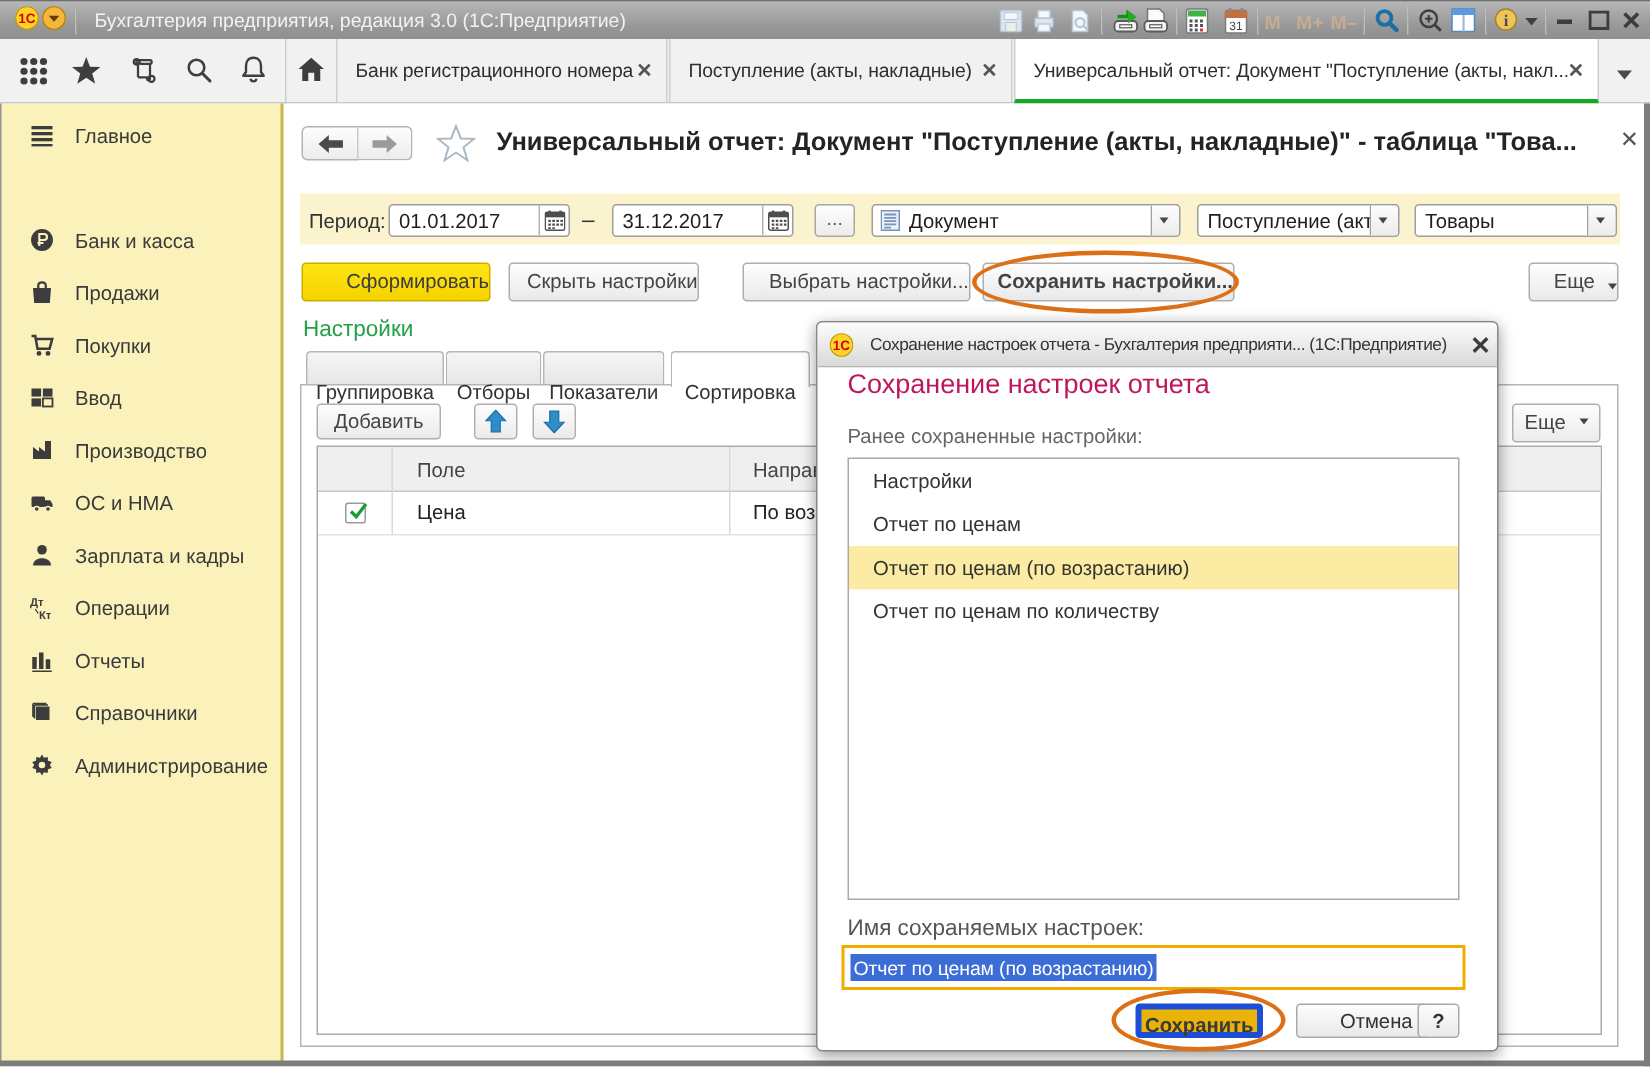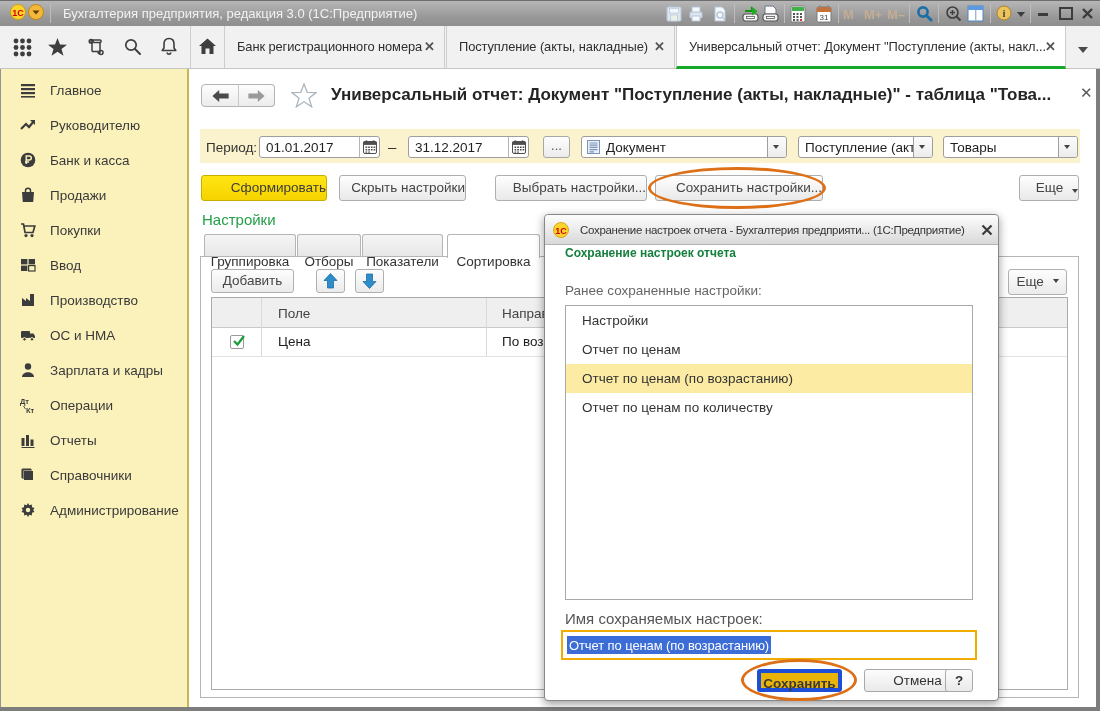--- a/index.html
+++ b/index.html
@@ -46,21 +46,21 @@
 .itx { position:absolute; left:6px; top:3px; font-size:13.5px; color:#1f1f1f; white-space:nowrap; }
 .combo .dd { position:absolute; right:0; top:0; width:19px; height:20px; border-left:1px solid #9e9e9e; background:linear-gradient(#fcfcfc,#ececec); border-radius:0 3px 3px 0; }
 .dar { position:absolute; left:5px; top:8px; width:0; height:0; border-left:3.5px solid transparent; border-right:3.5px solid transparent; border-top:4.5px solid #444; }
 
 
 .btn { position:absolute; top:175px; height:26px; background:linear-gradient(#fefefe,#e9e9e9); border:1px solid #aeaeae; border-radius:3px; font-size:13.5px; color:#444; text-align:right; }
 .btn span { position:relative; top:4px; }
 #btn-form { left:201px; width:126px; background:linear-gradient(#ffe512,#f5d300); border:1px solid #c9ad00; color:#3c3c3c; }
 #btn-hide { left:339px; width:127px; }
 #btn-sel { left:495px; width:152px; }
-#btn-save { left:655px; width:168px; }
+#btn-save { left:655px; width:168px;font-weight:bold; }
 #btn-more1 { left:1019px; width:60px; }
 .morearr { display:inline-block; width:0; height:0; border-left:3.5px solid transparent; border-right:3.5px solid transparent; border-top:4.5px solid #444; margin-left:5px; margin-bottom:2px; vertical-align:middle; }
 
 .oellipse { position:absolute; border:3px solid #dd7017; border-radius:50%; }
 
 
 #settings-title { position:absolute; left:202px; top:211px; font-size:15px; color:#24a049; }
 .stab { position:absolute; top:234px; height:22px; background:linear-gradient(#f5f5f5,#e7e7e7); border:1px solid #b5b5b5; border-bottom:none; border-radius:3px 3px 0 0; font-size:13.5px; color:#333; text-align:center; z-index:3; }
 .stab span { position:relative; top:19px; }
 .stab.active { background:#fff; height:24px; border-bottom:none; z-index:5; }
@@ -71,21 +71,21 @@
 
 #grid { position:absolute; left:211px; top:297px; width:857px; height:393px; border:1px solid #ababab; background:#fff; z-index:2; }
 #grid .hdr { position:absolute; left:0; top:0; width:100%; height:30px; background:#efefef; border-bottom:1px solid #c9c9c9; }
 #grid .c1 { position:absolute; left:49px; top:0; width:1px; height:59px; background:#d9d9d9; }
 #grid .c2 { position:absolute; left:274px; top:0; width:1px; height:59px; background:#d9d9d9; }
 
 
 #modal { position:absolute; left:544px; top:214px; width:455px; height:487px; background:#fff; border:1px solid #878787; border-radius:4px; box-shadow:0 3px 10px rgba(0,0,0,0.4); z-index:10; }
 #mtitle { position:absolute; left:0; top:0; width:100%; height:30px; background:linear-gradient(#fdfdfd,#d9d9d9); border-bottom:1px solid #b3b3b3; border-radius:4px 4px 0 0; }
 #mtitle .tx { position:absolute; left:35px; top:9px; font-size:11.5px; color:#333; white-space:nowrap; letter-spacing:-0.3px; }
-#mhead { position:absolute; left:20px; top:31px; font-size:12px; font-weight:bold; color:#15803d; }
+#mhead { position:absolute; left:20px; top:31px; font-size:18px; font-weight:normal; color:#be185d; }
 #mlab1 { position:absolute; left:20px; top:68px; font-size:13.5px; color:#666; }
 #mlist { position:absolute; left:20px; top:90px; width:408px; height:295px; border:1px solid #a9a9a9; background:#fff; }
 .li { position:absolute; left:0; width:100%; height:29px; font-size:13.5px; color:#333; }
 .li span { position:absolute; left:16px; top:7px; }
 .li.sel { background:#fceca3; }
 #mlab2 { position:absolute; left:20px; top:395px; font-size:15px; color:#555; }
 #minput { position:absolute; left:16px; top:415px; width:416px; height:30px; border:2px solid #f0ad00; background:#fff; }
 #minput .seltx { position:absolute; left:4px; top:4px; background:#3c6cd6; color:#fff; font-size:13px; letter-spacing:-0.1px; padding:2px 2px 1px; }
 .mbtn { position:absolute; top:454px; height:23px; background:linear-gradient(#fdfdfd,#e9e9e9); border:1px solid #a9a9a9; border-radius:3px; font-size:13.5px; color:#333; text-align:center; }
 .mbtn span { position:relative; top:3px; }
@@ -251,27 +251,20 @@
   <div class="mi" style="top:13px">
       <svg class="ic" viewBox="0 0 16 16">
         <g fill="#3c3c3c">
           <rect x="1" y="2" width="14" height="2.2"></rect>
           <rect x="1" y="6" width="14" height="2.2"></rect>
           <rect x="1" y="10" width="14" height="2.2"></rect>
           <rect x="1" y="14" width="14" height="1.6"></rect>
         </g>
       </svg>
       <span class="tx">Главное</span>
-    </div>
-  <div class="mi" style="top:48px">
-      <svg class="ic" viewBox="0 0 16 16">
-        <path d="M1 12 L6 7 L9 10 L14 4" fill="none" stroke="#3c3c3c" stroke-width="2.2"></path>
-        <path d="M10 3 L15 3 L15 8 Z" fill="#3c3c3c"></path>
-      </svg>
-      <span class="tx">Руководителю</span>
     </div>
   <div class="mi" style="top:83px">
       <svg class="ic" viewBox="0 0 16 16">
         <circle cx="8" cy="8" r="7.3" fill="#3c3c3c"></circle>
         <path d="M6.2 12 L6.2 4 L9.3 4 C12 4 12 8 9.3 8 L6.2 8 M5 10 L9 10" stroke="#fbf2bb" stroke-width="1.4" fill="none"></path>
       </svg>
       <span class="tx">Банк и касса</span>
     </div>
   <div class="mi" style="top:118px">
       <svg class="ic" viewBox="0 0 16 16">

